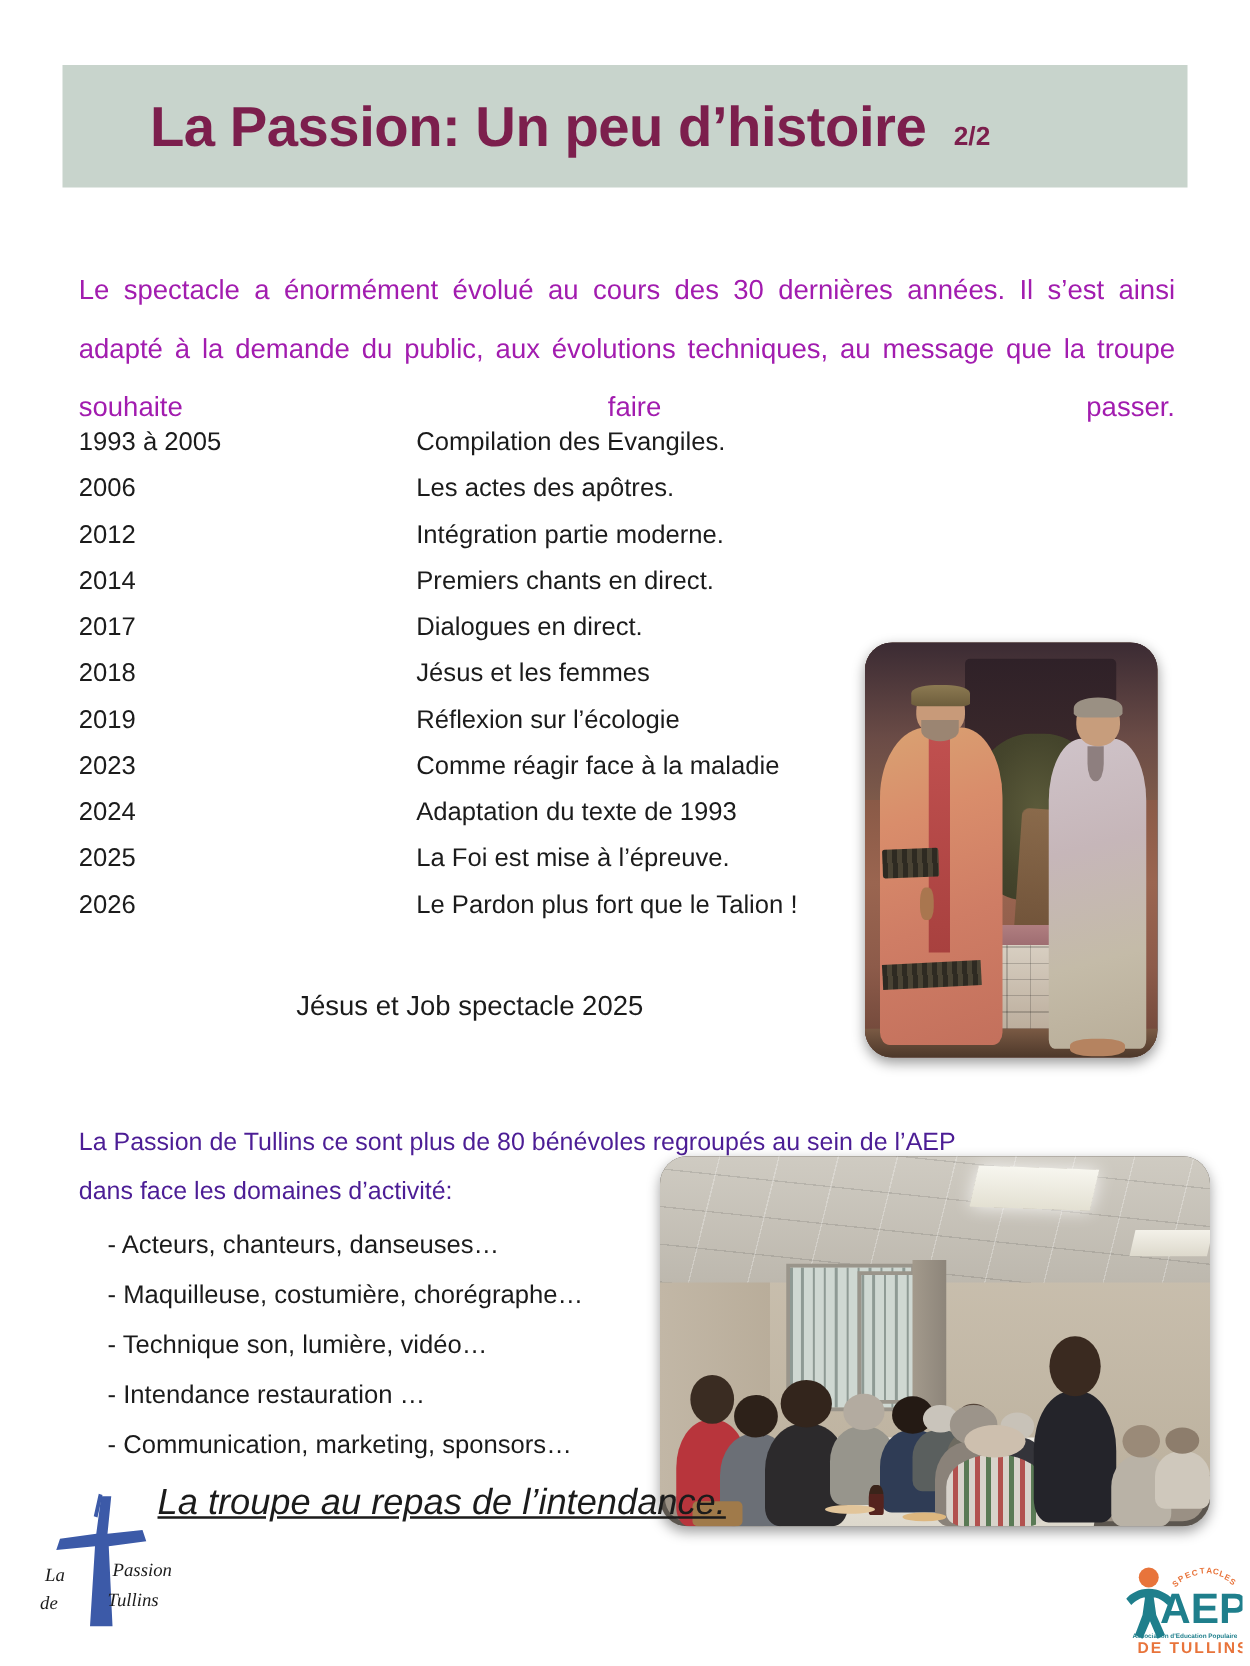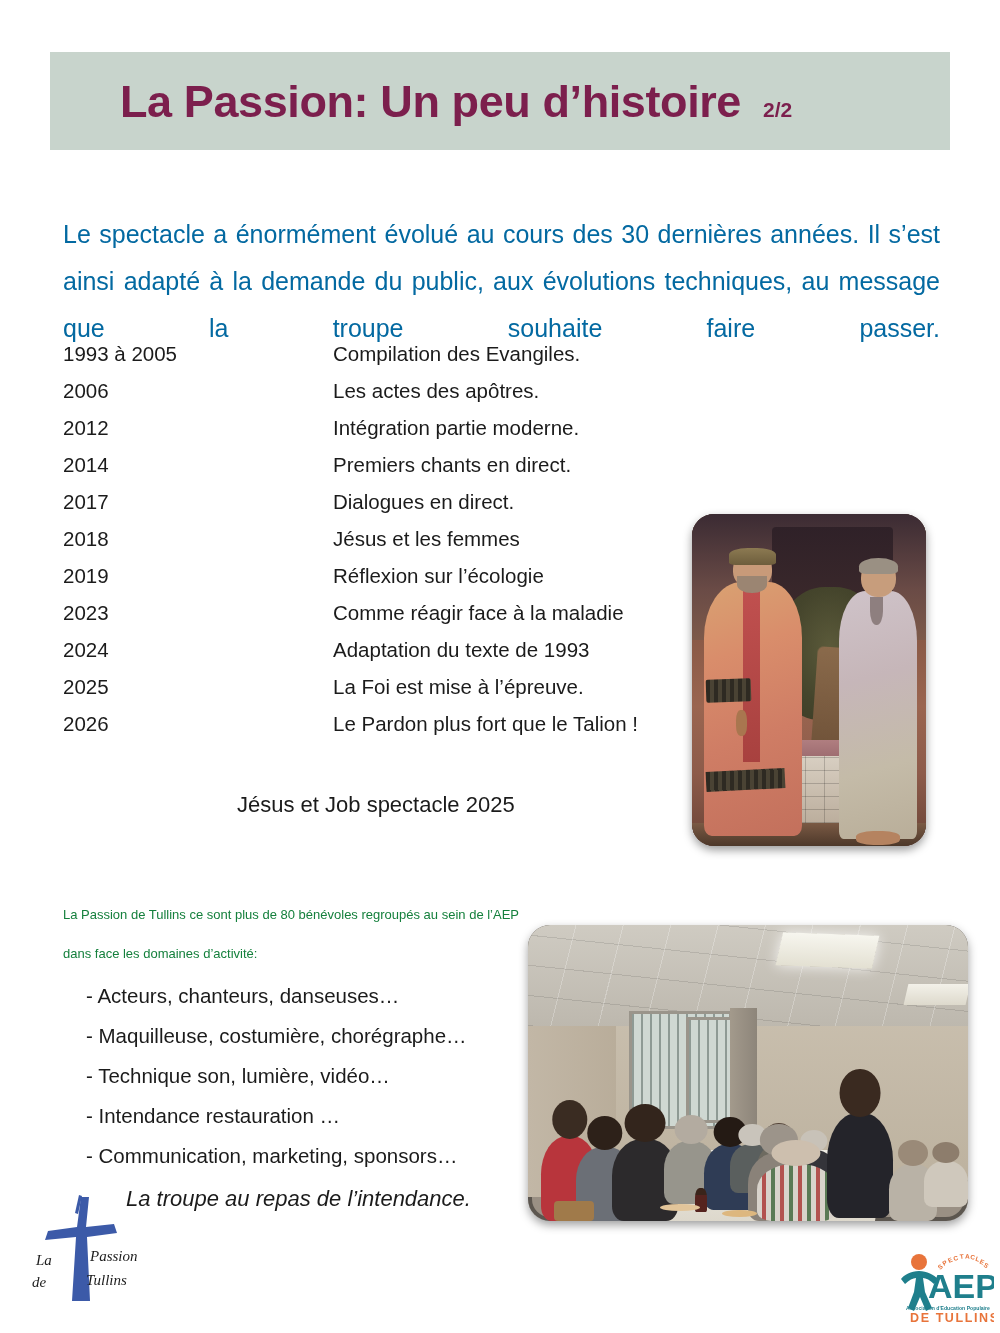--- a/index.html
+++ b/index.html
@@ -52,25 +52,25 @@
     margin-top: 16px;
     line-height: 1;
   }
 
   
   .intro {
     position: absolute;
     left: 63px;
     top: 186px;
     width: 877px;
-    font-size: 25px;
+    font-size: 22px;
     line-height: 47px;
     text-align: justify;
     text-justify: inter-word;
-    color: #0369a1;
+    color: #a21caf;
   }
   .intro::after {
     content: "";
     display: inline-block;
     width: 100%;
   }
 
   
   .chrono {
     position: absolute;
@@ -285,23 +285,23 @@
   }
 
   
   .about {
     position: absolute;
     left: 63px;
     top: 895px;
     width: 600px;
   }
   .about-line {
-    font-size: 13px;
+    font-size: 20px;
     line-height: 39px;
-    color: #15803d;
+    color: #4c1d95;
     white-space: nowrap;
   }
   .about-list {
     margin: 3px 0 0 0;
     padding: 0;
     list-style: none;
   }
   .about-list li {
     font-size: 20.5px;
     line-height: 40px;
@@ -441,24 +441,25 @@
     position: absolute; left: 6%; bottom: 0;
     width: 9%; height: 14%;
     background: #a07a4a; border-radius: 4px;
   }
 
   
   .caption-meal {
     position: absolute;
     left: 126px;
     top: 1186px;
-    font-size: 22px;
+    font-size: 29px;
     font-style: italic;
     color: #1b1b1b;
     white-space: nowrap;
+    text-decoration: underline;
   }
 
   
   .logo-passion {
     position: absolute;
     left: 18px;
     top: 1193px;
     width: 130px;
     height: 112px;
   }

